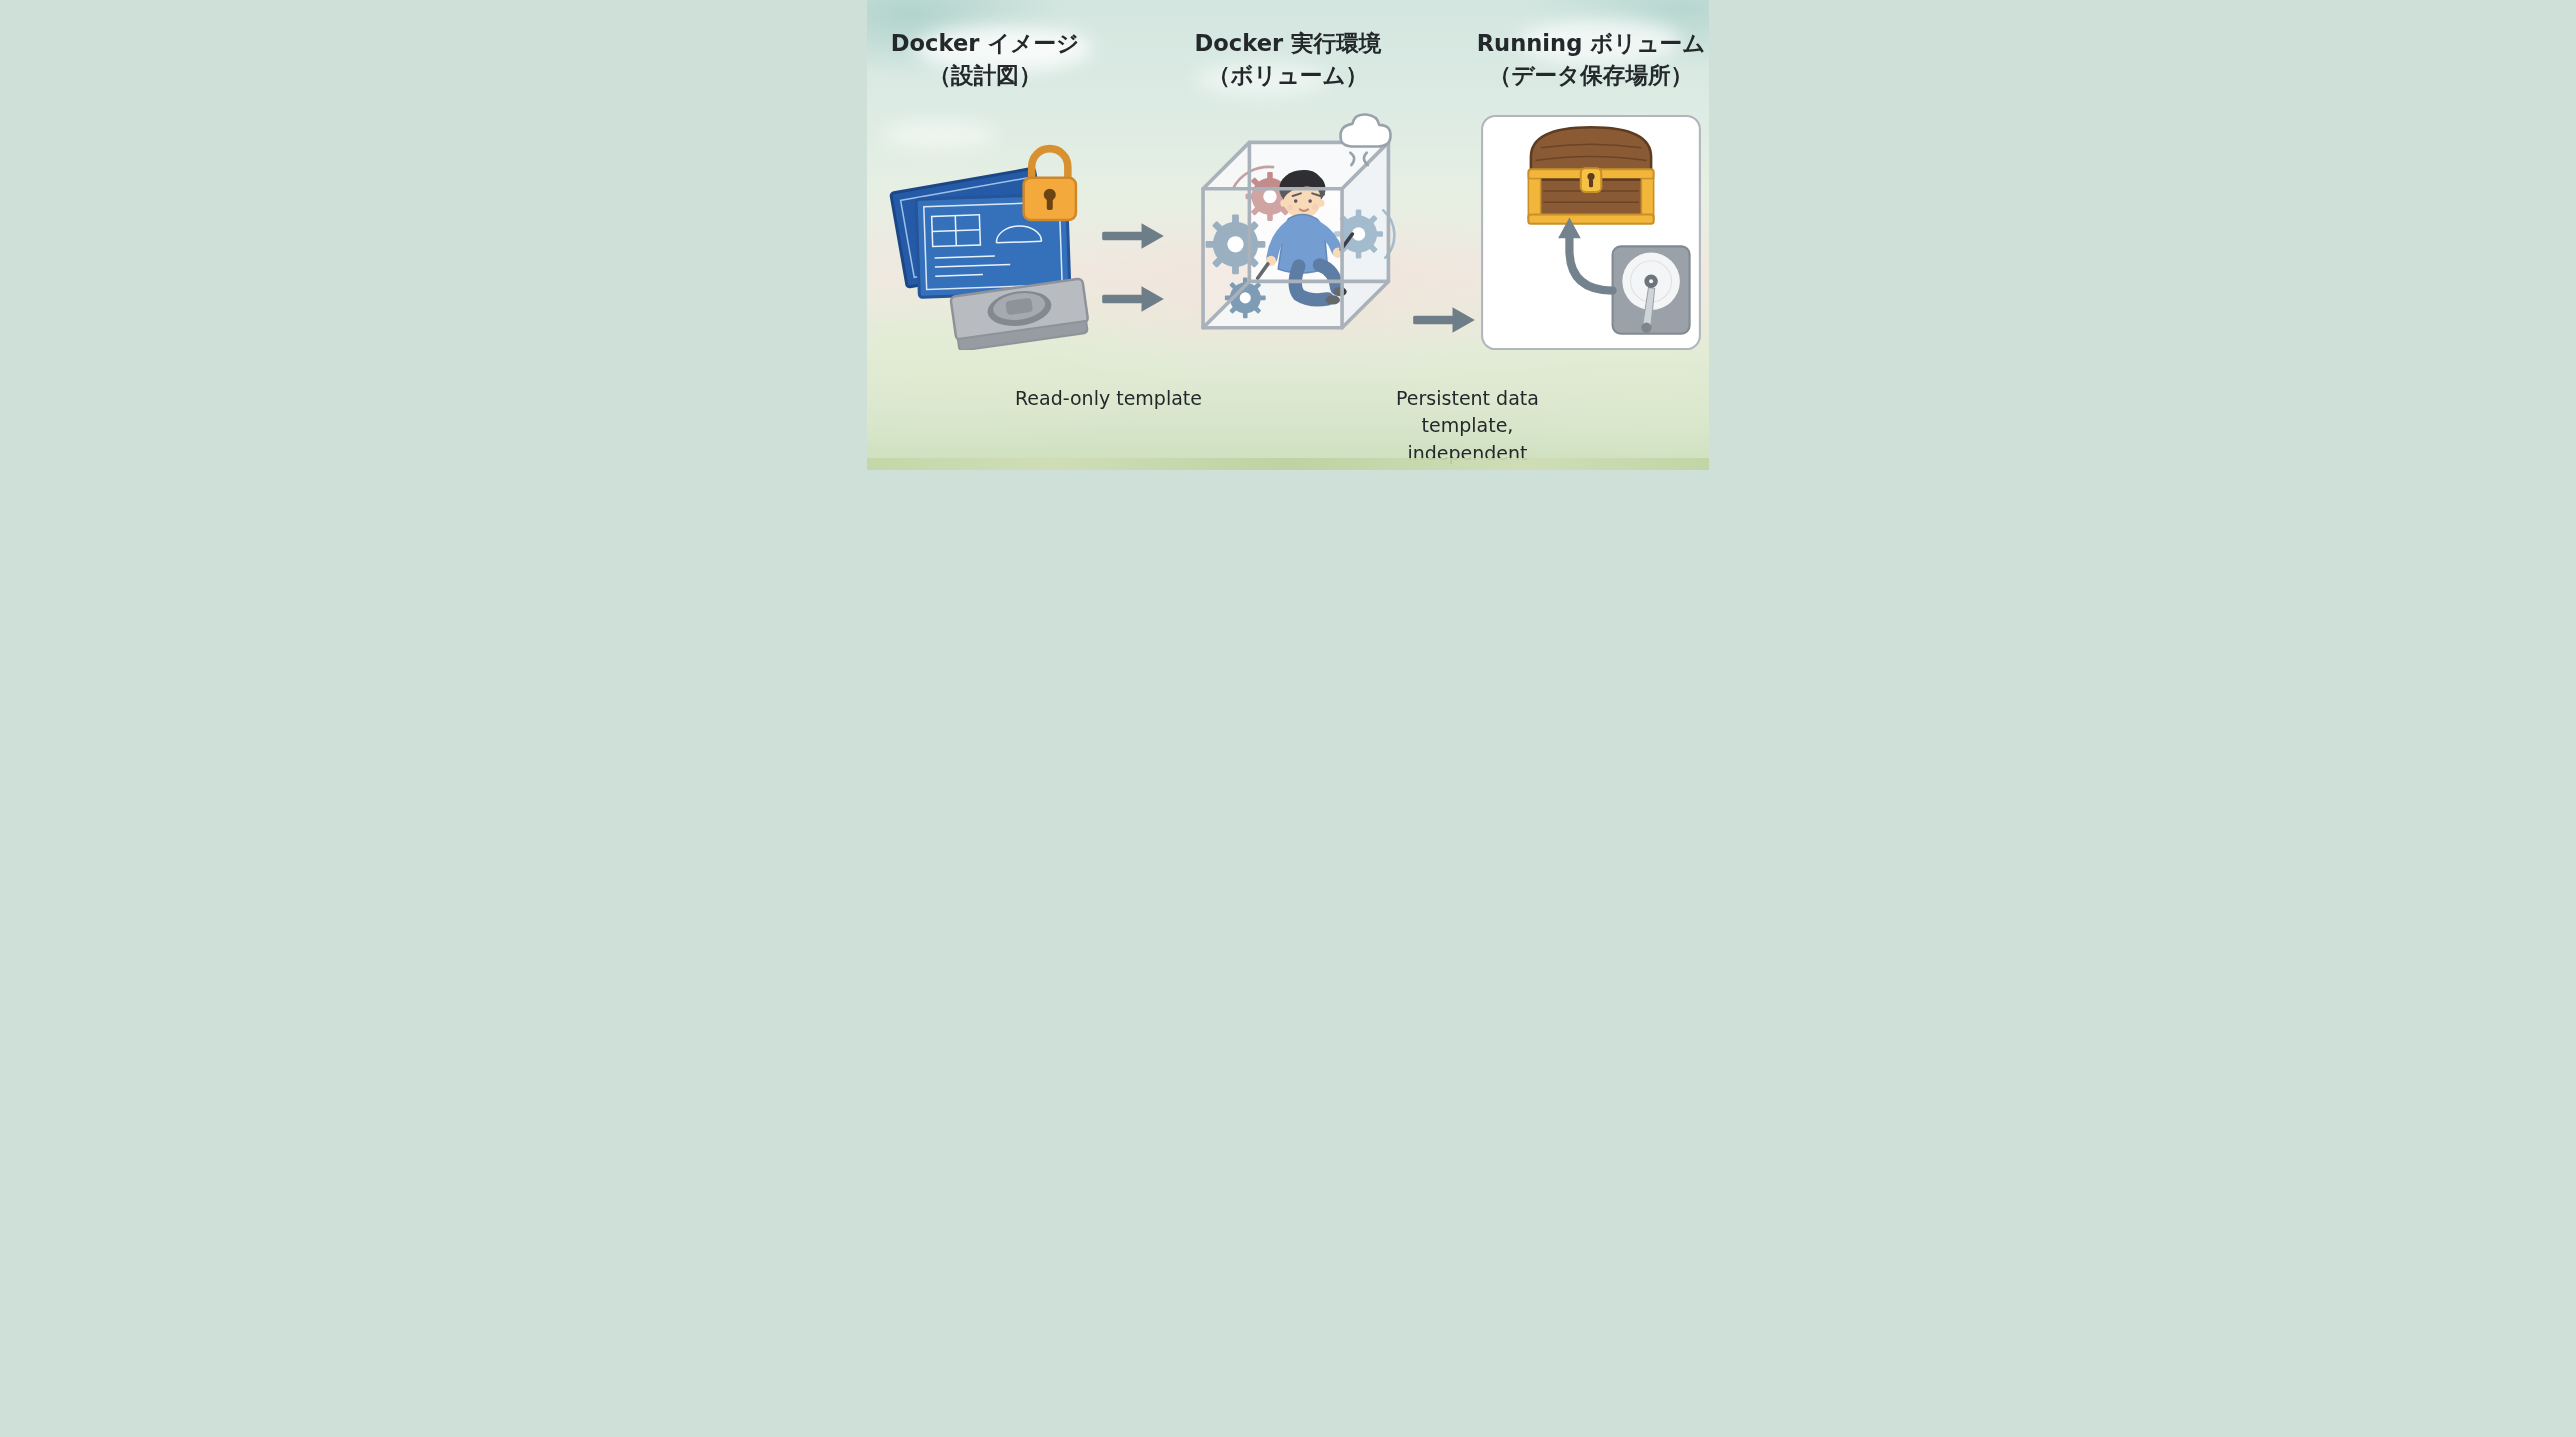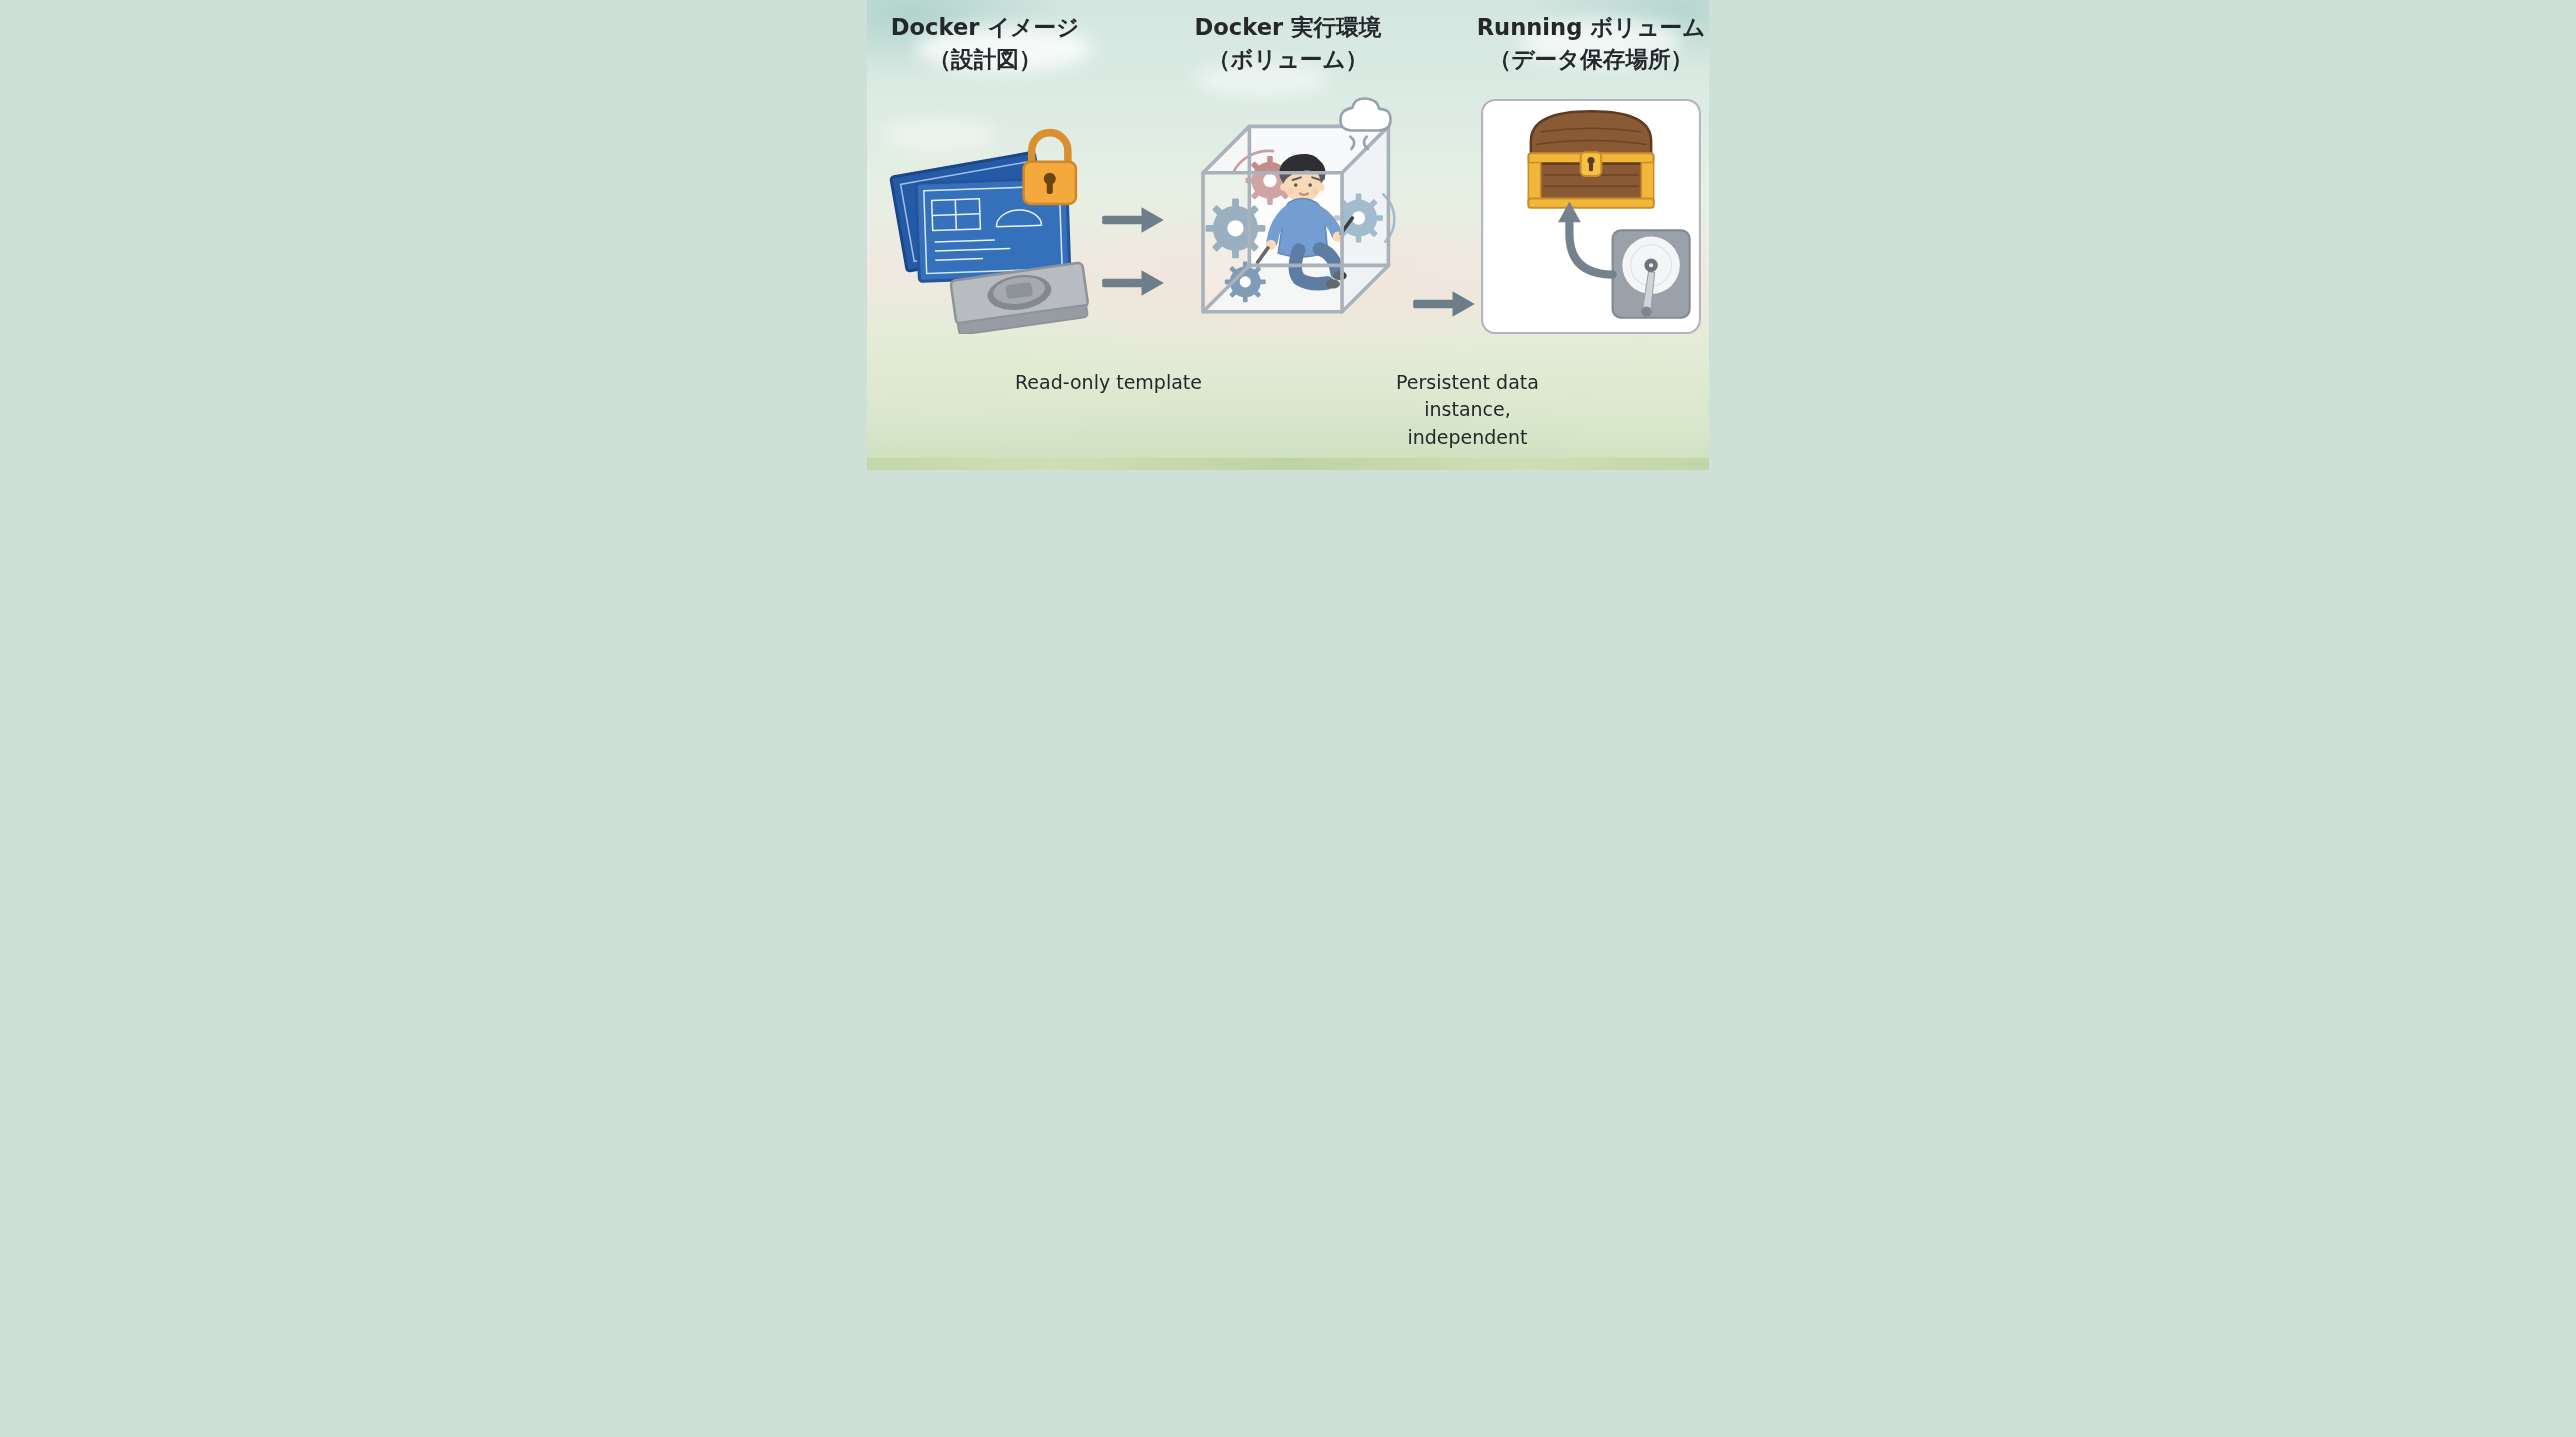--- a/index.html
+++ b/index.html
@@ -33,21 +33,21 @@
     background: linear-gradient(90deg, #c2d6a6, #cfddb6 22%, #bcd1a0 50%, #cfddb6 78%, #bfd4a3 100%);
   }
 
   .titles-row, .art-row, .captions-row {
     position: relative; display: flex; justify-content: center;
   }
   .cell-col { width: 231px; flex: 0 0 auto; }
   .cell-mid { width: 247px; flex: 0 0 auto; }
   .cell-gap { width: 64px; flex: 0 0 auto; }
 
-  .titles-row { margin-top: 12px; }
+  .titles-row { margin-top: 28px; }
   .title { text-align: center; font-weight: 800; font-size: 22.6px; color: #24282b; line-height: 1.4; }
 
   .art-row { margin-top: 11.8px; height: 258px; align-items: center; }
   .art-cell { display: flex; align-items: center; justify-content: center; }
 
   .gap-double {
     display: flex; flex-direction: column; align-items: center; justify-content: center;
     gap: 28.5px; margin-top: 71px;
   }
   .gap-single { display: flex; align-items: center; justify-content: center; margin-top: 175px; }
@@ -263,20 +263,20 @@
   </div>
 
   <div class="captions-row">
     <div class="cell-col caption">
       <div>Read-only template</div>
       <div></div>
     </div>
     <div class="cell-gap"></div>
     <div class="cell-gap"></div>
     <div class="cell-col caption">
-      <div>Persistent data instance,</div>
+      <div>Persistent data template,</div>
       <div>independent</div>
     </div>
   </div>
 
   <div class="ground"></div>
 </div>
 
 
 </body></html>

